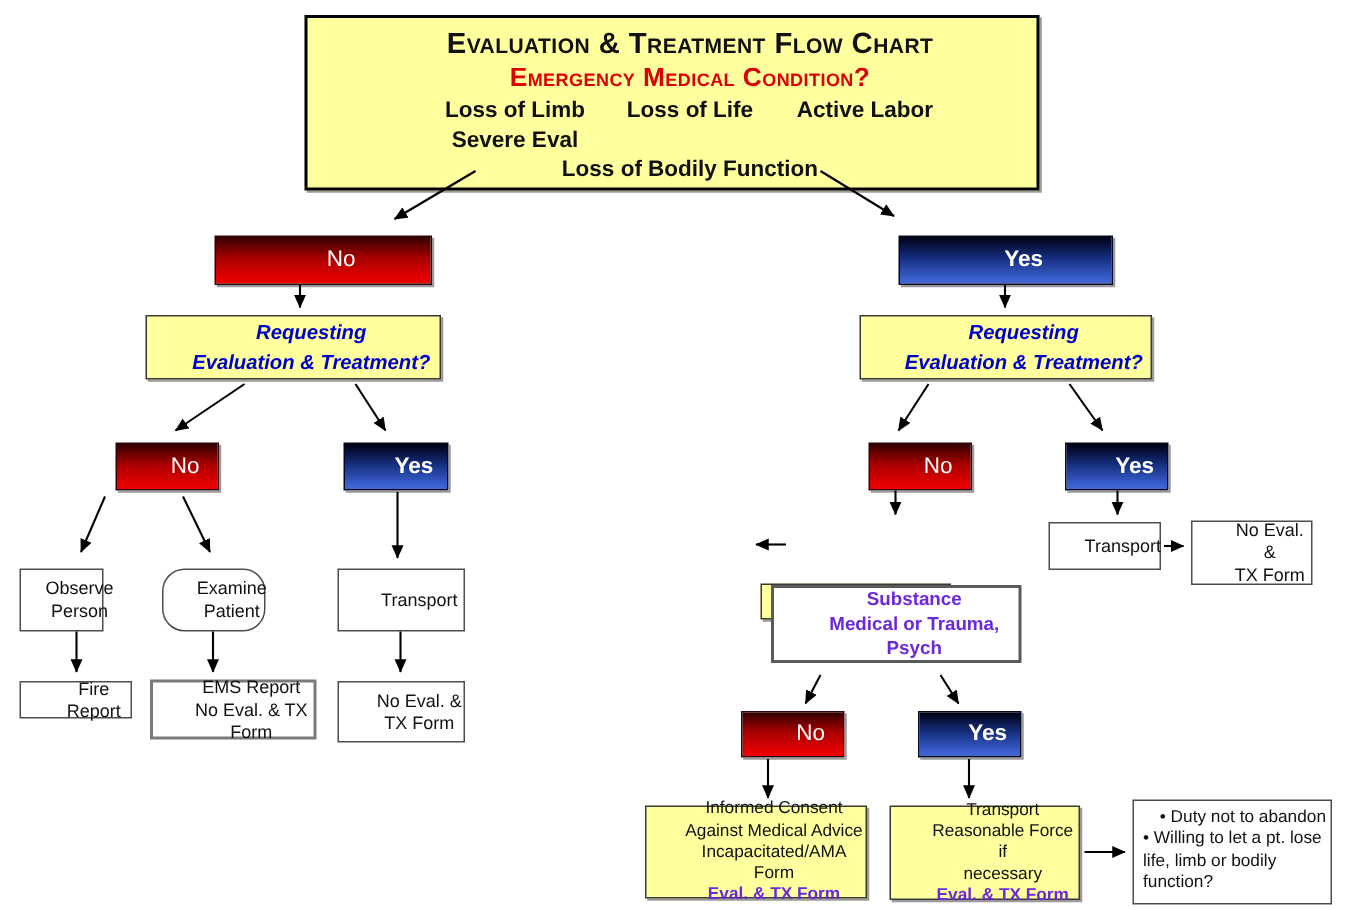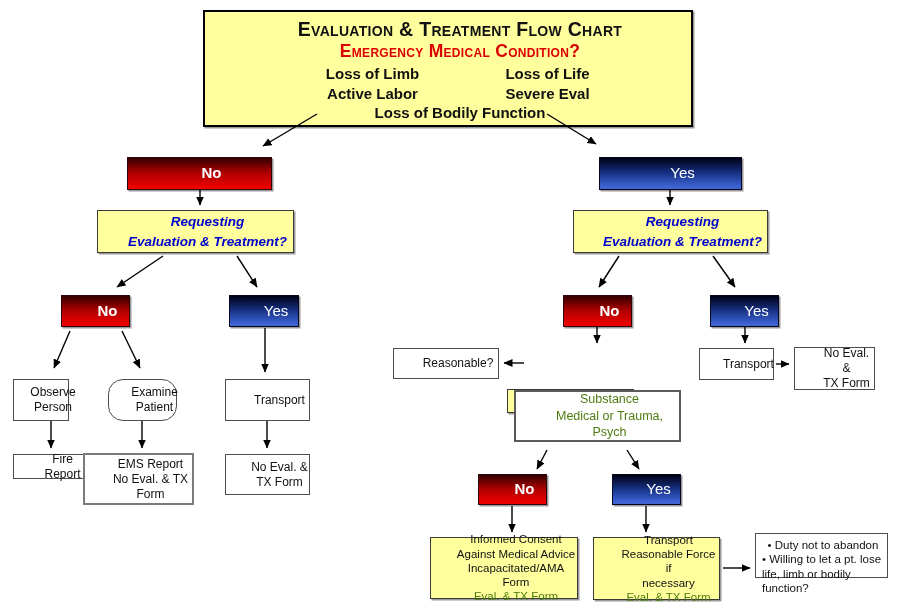--- a/index.html
+++ b/index.html
@@ -11,63 +11,63 @@
   .box{
     position:absolute;box-sizing:border-box;display:flex;flex-direction:column;
     align-items:center;justify-content:center;text-align:center;z-index:2;line-height:1.25;padding-left:24px;
   }
   .ml{white-space:pre-line;text-align:center;}
   .yellow{background:#ffff9e;border:1.5px solid #3a3a3a;box-shadow:1.5px 1.5px 0 #9a9a9a;}
   .white{background:#ffffff;border:1.4px solid #4d4d4d;}
   .red{
     background:linear-gradient(180deg,#330000 0%,#a80000 45%,#e60000 90%,#ee0000 100%);
     border:1.5px solid #2e0508;box-shadow:1.5px 1.5px 0 #9a9a9a;
-    color:#ffffff;font-weight:bold;font-size:15px;
+    color:#ffffff;font-weight:normal;font-size:15px;margin-left:16px;
   }
   .blue{
     background:linear-gradient(180deg,#000014 0%,#152e7e 45%,#3c63d4 92%,#46c 100%);
     border:1.5px solid #05081f;box-shadow:1.5px 1.5px 0 #9a9a9a;
-    color:#ffffff;font-weight:normal;font-size:15px;
+    color:#ffffff;font-weight:bold;font-size:15px;
   }
   .q{color:#0000cc;font-weight:bold;font-style:italic;font-size:13.5px;line-height:1.45;}
   .small{font-size:12px;}
-  .redtxt{color:#4d7c0f;font-weight:normal;}
+  .redtxt{color:#6d28d9;font-weight:bold;}
   
   #title-box{left:203px;top:10px;width:490px;height:117px;border-width:2px;border-color:#000;justify-content:flex-start;padding-top:5px;}
   #title-box .t1{font-size:19.5px;font-weight:bold;font-variant:small-caps;letter-spacing:.3px;}
   #title-box .t2{font-size:17.5px;font-weight:bold;font-variant:small-caps;color:#dd0000;letter-spacing:.3px;}
-  #title-box .cond-grid{display:grid;grid-template-columns:1fr 1fr;width:350px;margin:1px auto 0;font-size:15px;font-weight:bold;line-height:1.3;}
+  #title-box .cond-grid{display:grid;grid-template-columns:1fr 1fr 1fr;width:350px;margin:1px auto 0;font-size:15px;font-weight:bold;line-height:1.3;}
   #title-box .t3{font-size:15px;font-weight:bold;line-height:1.3;}
   
   #no-left{left:127px;top:157px;width:145px;height:33px;}
   #req-left{left:97px;top:210px;width:197px;height:43px;}
   #no-left2{left:61px;top:295px;width:69px;height:32px;}
   #yes-left{left:229px;top:295px;width:70px;height:32px;}
   #observe{left:13px;top:379px;width:56px;height:42px;}
   #examine{left:108px;top:379px;width:69px;height:42px;border-radius:15px;}
   #transport-left{left:225px;top:379px;width:85px;height:42px;}
   #fire{left:13px;top:454px;width:75px;height:25px;}
-  #ems{left:83px;top:453px;width:111px;height:52px;border:2px solid #7a7a7a;}
+  #ems{left:100px;top:453px;width:111px;height:40px;border:2px solid #7a7a7a;}
   #noeval-left{left:225px;top:454px;width:85px;height:41px;}
   #yes-right{left:599px;top:157px;width:143px;height:33px;}
   #req-right{left:573px;top:210px;width:195px;height:43px;}
   #no-mid{left:563px;top:295px;width:69px;height:32px;}
   #yes-far{left:710px;top:295px;width:69px;height:32px;}
   #reasonable{left:393px;top:348px;width:106px;height:31px;}
   #incap{left:507px;top:348px;width:127px;height:24px;margin-top:41px;}
   #incap .q{font-size:13px;}
   #transport-right{left:699px;top:348px;width:75px;height:32px;}
   #noeval-right{left:794px;top:347px;width:81px;height:43px;}
   #substance{left:514px;top:390px;width:167px;height:52px;border:2px solid #5a5a5a;}
   #substance .ml{font-size:12.5px;line-height:1.35;}
   #no-bottom{left:478px;top:474px;width:69px;height:31px;}
   #yes-bottom{left:612px;top:474px;width:69px;height:31px;}
   #informed{left:430px;top:537px;width:148px;height:62px;font-size:11.5px;line-height:1.24;}
   #transport-force{left:593px;top:537px;width:127px;height:63px;font-size:11.5px;line-height:1.24;}
-  #duty{left:755px;top:533px;width:133px;height:45px;align-items:center;justify-content:flex-start;text-align:left;padding:4px 3px 2px 6px;font-size:11.5px;line-height:1.25;}
+  #duty{left:755px;top:533px;width:133px;height:70px;align-items:flex-end;justify-content:flex-start;text-align:left;padding:4px 3px 2px 6px;font-size:11.5px;line-height:1.25;}
 </style>
 </head>
 <body>
 
 <div class="canvas">
 
   <svg class="arrows" viewBox="0 0 900 606">
     <defs>
       <marker id="ah" markerWidth="11" markerHeight="9" refX="8.5" refY="4" orient="auto" markerUnits="userSpaceOnUse">
         <path d="M0,0 L9,4 L0,8 z" fill="#000"></path>
@@ -156,23 +156,20 @@
   <div class="box yellow" id="req-right">
     <span class="q ml">Requesting
 Evaluation &amp; Treatment?</span>
   </div>
   <div class="box red" id="no-mid">
     <span>No</span>
   </div>
   <div class="box blue" id="yes-far">
     <span>Yes</span>
   </div>
-  <div class="box white small" id="reasonable">
-    <span>Reasonable?</span>
-  </div>
   <div class="box yellow" id="incap">
     <span class="q">Incapacitated?</span>
   </div>
   <div class="box white small" id="transport-right">
     <span>Transport</span>
   </div>
   <div class="box white small" id="noeval-right">
     <span class="ml">No Eval. &amp;
 TX Form</span>
   </div>

